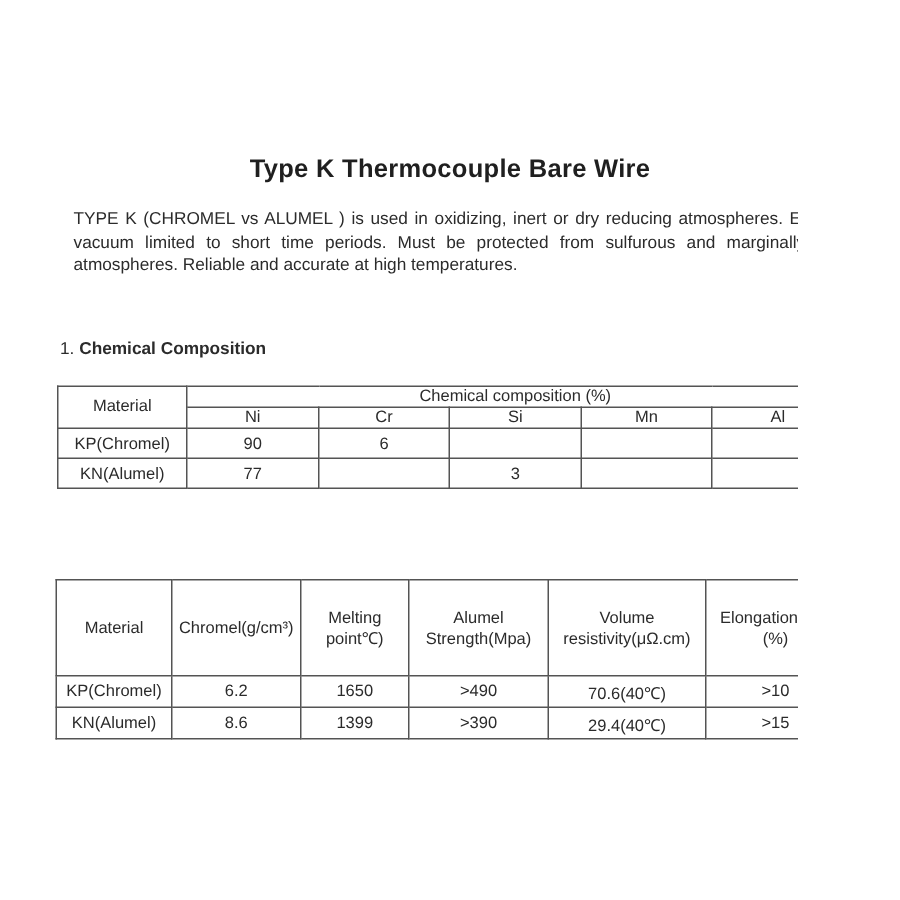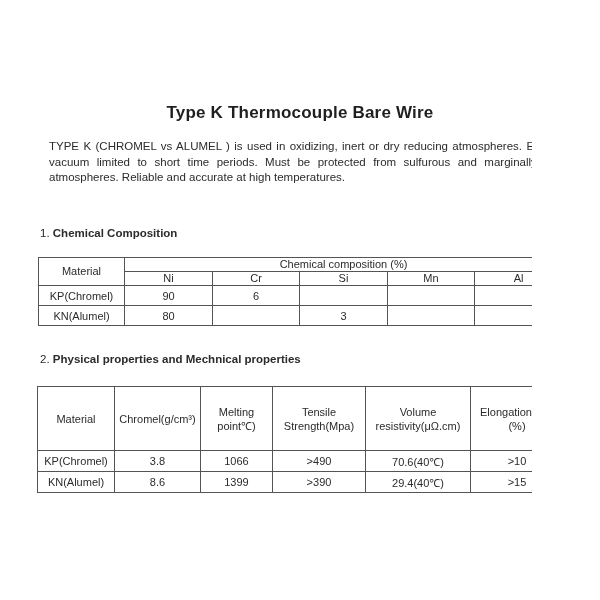--- a/index.html
+++ b/index.html
@@ -112,56 +112,52 @@
     <tr class="r-data">
       <td>KP(Chromel)</td>
       <td>90</td>
       <td>6</td>
       <td></td>
       <td></td>
       <td></td>
     </tr>
     <tr class="r-data">
       <td>KN(Alumel)</td>
-      <td>80</td>
+      <td>77</td>
       <td></td>
       <td>3</td>
       <td></td>
       <td></td>
     </tr>
   </tbody>
     </table>
 
-  <div class="section-heading" id="section-2">
-    <span class="sec-num">2.</span>
-    <span class="sec-title">Physical properties and Mechnical properties</span>
-  </div>
 
   <table class="tbl" id="phys-table">
     <colgroup>
       <col style="width:77px">
         <col style="width:86px">
         <col style="width:72px">
       <col style="width:93px">
         <col style="width:105px">
         <col style="width:93px">
     </colgroup>
     <tbody>
         <tr class="r-hdr">
       <td>Material</td>
       <td>Chromel(g/cm³)</td>
       <td>Melting point℃)</td>
-      <td>Tensile Strength(Mpa)</td>
+      <td>Alumel Strength(Mpa)</td>
       <td>Volume resistivity(μΩ.cm)</td>
       <td>Elongation rate (%)</td>
     </tr>
     <tr class="r-data">
       <td>KP(Chromel)</td>
-      <td>3.8</td>
-      <td>1066</td>
+      <td>6.2</td>
+      <td>1650</td>
       <td>&gt;490</td>
       <td>70.6(40℃)</td>
       <td>&gt;10</td>
     </tr>
     <tr class="r-data">
       <td>KN(Alumel)</td>
       <td>8.6</td>
       <td>1399</td>
       <td>&gt;390</td>
       <td>29.4(40℃)</td>

